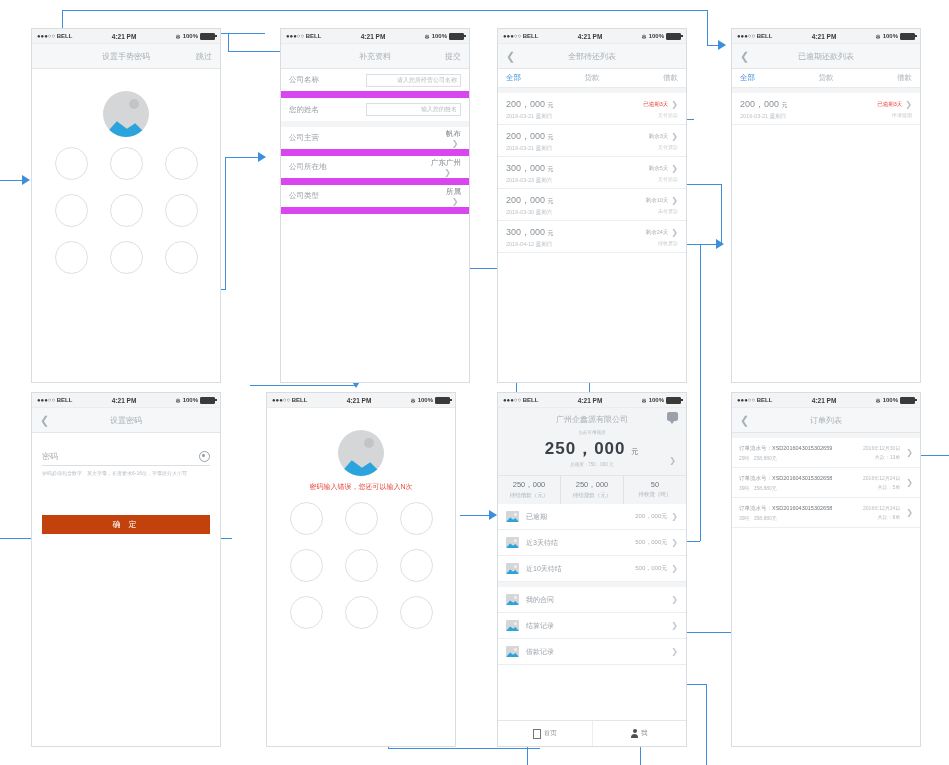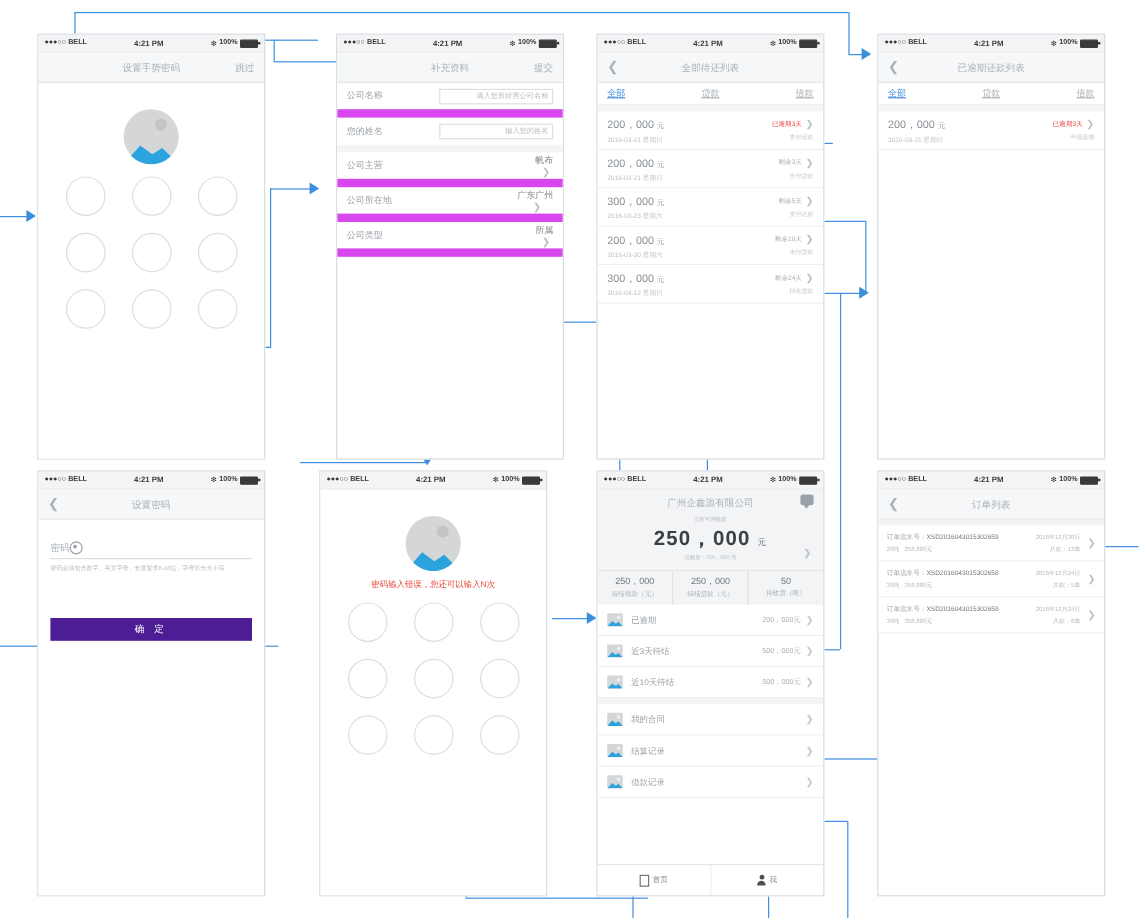--- a/index.html
+++ b/index.html
@@ -91,37 +91,37 @@
   .submit-btn{
     margin:10px auto 0;width:155px;height:20px;border:1px solid #dcdfe2;
     display:flex;align-items:center;justify-content:center;
     font-size:8px;color:#9aa1a8;letter-spacing:3px;background:#fff;box-sizing:border-box;
   }
 
   
   .pw-body{background:#fff;padding:18px 10px 0;box-sizing:border-box;height:100%;}
   .pw-field{
     border-bottom:1px solid #dcdfe2;padding-bottom:3px;
-    display:flex;align-items:center;justify-content:flex-start;
+    display:flex;align-items:center;justify-content:space-between;
   }
   .pw-field span{font-size:8px;color:#a9b0b6;}
   .eye{width:9px;height:9px;border:1.2px solid #9aa1a8;border-radius:50%;position:relative;}
   .eye:after{content:"";position:absolute;left:2.4px;top:2.4px;width:2.6px;height:2.6px;border-radius:50%;background:#9aa1a8;}
   .pw-hint{font-size:5px;color:#b5bbc1;margin-top:4px;}
   .confirm-btn{
-    position:absolute;left:10px;right:10px;top:122px;height:19px;background:#4c1d95;
+    position:absolute;left:10px;right:10px;top:122px;height:19px;background:#c2410c;
     display:flex;align-items:center;justify-content:center;
     font-size:8px;color:#ffffff;letter-spacing:3px;
   }
 
   
   .tabs{
     height:19px;display:flex;background:#fff;border-bottom:1px solid #e9ebed;
   }
-  .tab{flex:1;display:flex;align-items:center;justify-content:center;font-size:7.5px;color:#a9b0b6;text-decoration:underline;}
+  .tab{flex:1;display:flex;align-items:center;justify-content:center;font-size:7.5px;color:#a9b0b6;}
   .tab.active{color:#3e8ede;}
   .tabs.spaced{padding:0 8px;box-sizing:border-box;}
   .tab.l{justify-content:flex-start;}
   .tab.r{justify-content:flex-end;}
   .list-gap{height:5px;background:#f3f4f6;}
   .l-row{
     height:32px;padding:0 8px;box-sizing:border-box;
     border-bottom:1px solid #eceef0;display:flex;align-items:center;justify-content:space-between;background:#fff;
   }
   .l-left .amt{font-size:9px;color:#8b9298;}

